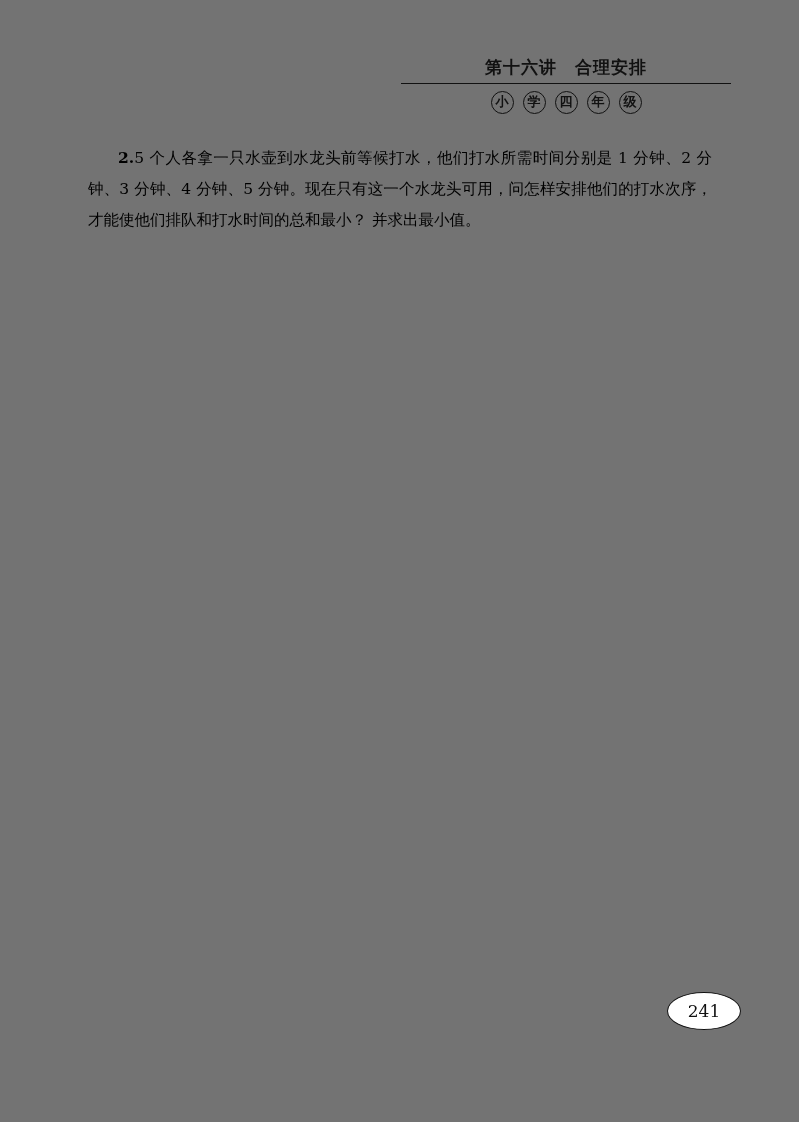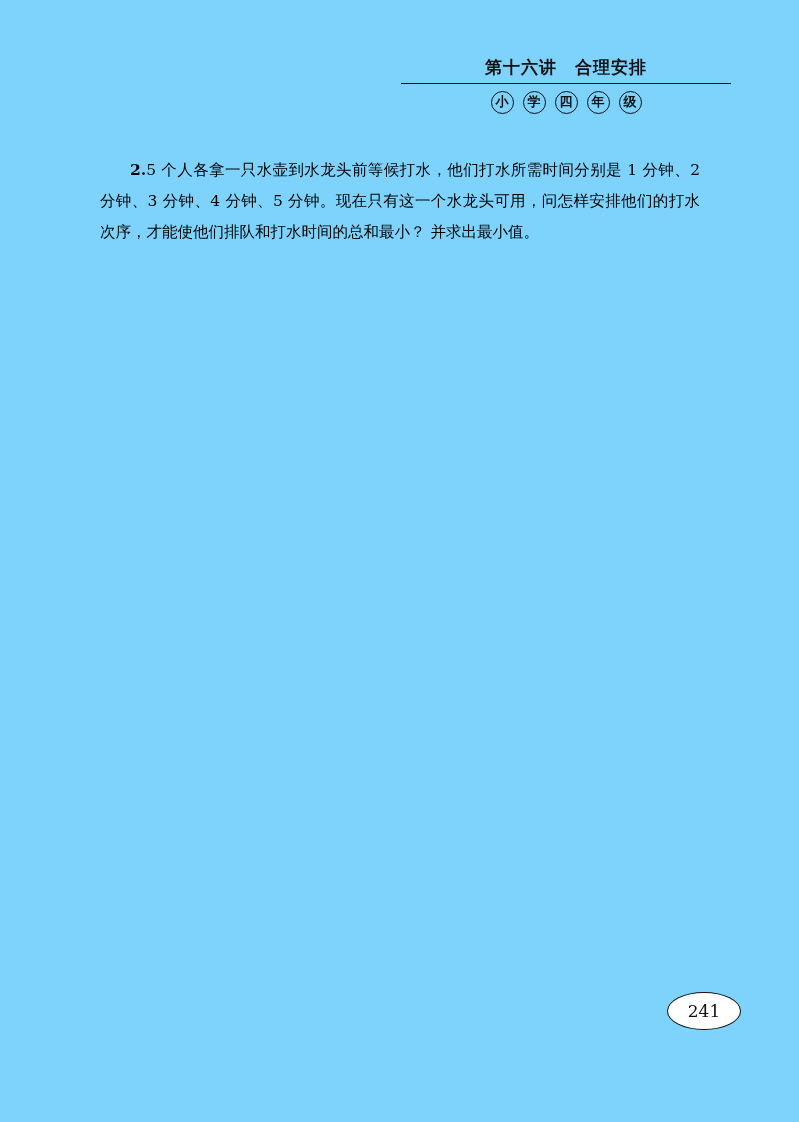--- a/index.html
+++ b/index.html
@@ -4,21 +4,21 @@
 <style>
   html, body {
     margin: 0;
     padding: 0;
     background: #ffffff;
   }
   .page {
     position: relative;
     width: 799px;
     height: 1122px;
-    background: #7dd3fc;
+    background: #737373;
     font-family: "DejaVu Serif", "Liberation Serif", serif;
     color: #000000;
     overflow: hidden;
   }
 
   
   .header {
     position: absolute;
     top: 56px;
     right: 68px;
@@ -69,21 +69,21 @@
     line-height: 31px;
     text-align: justify;
     text-justify: inter-ideograph;
     color: #000;
   }
   .problem .num {
     font-weight: bold;
     font-family: "DejaVu Serif", "Liberation Serif", serif;
   }
   .problem p {
-    margin: 12px;
+    margin: 0;
     text-indent: 0;
   }
   .p2 { top: 142px; }
   .p3 { top: 462px; }
 
   .indent { display: inline-block; width: 30px; }
 
   
   .page-number {
     position: absolute;

